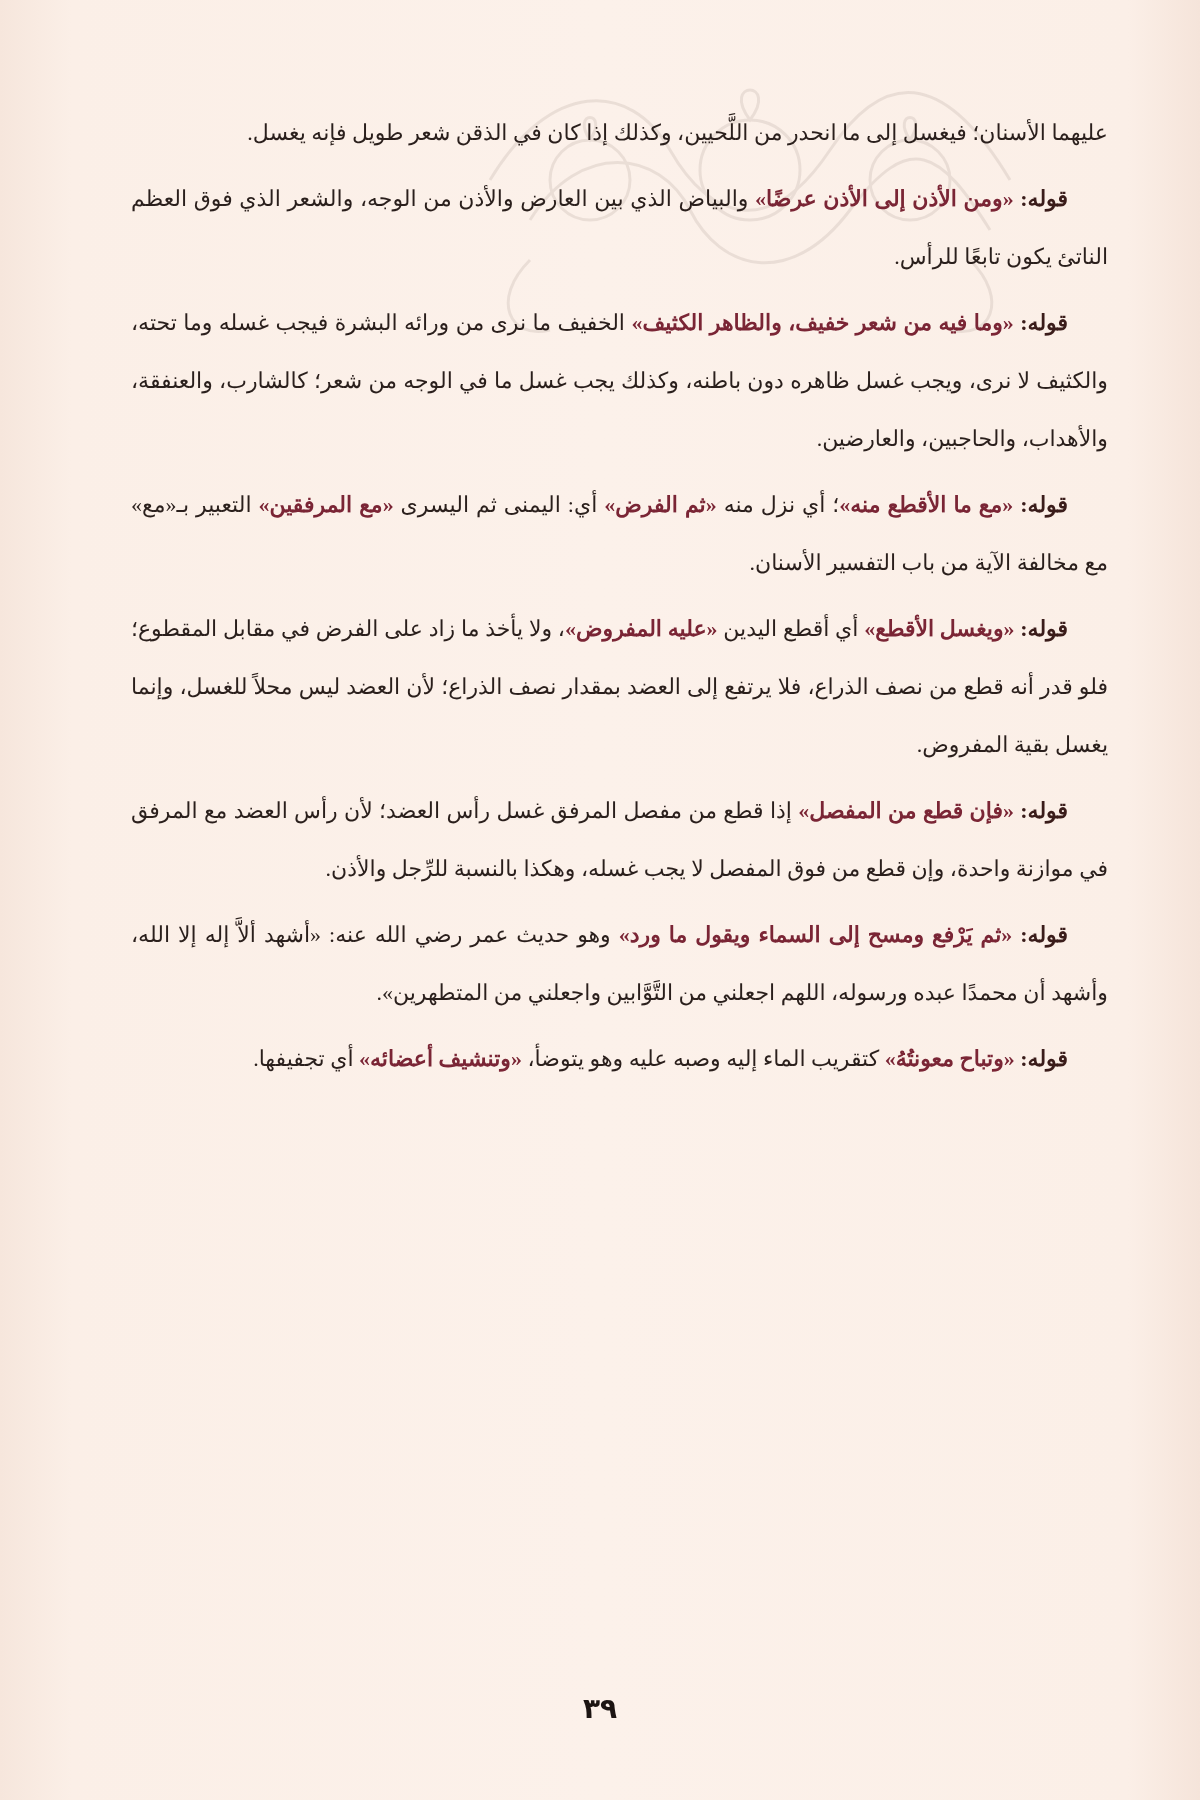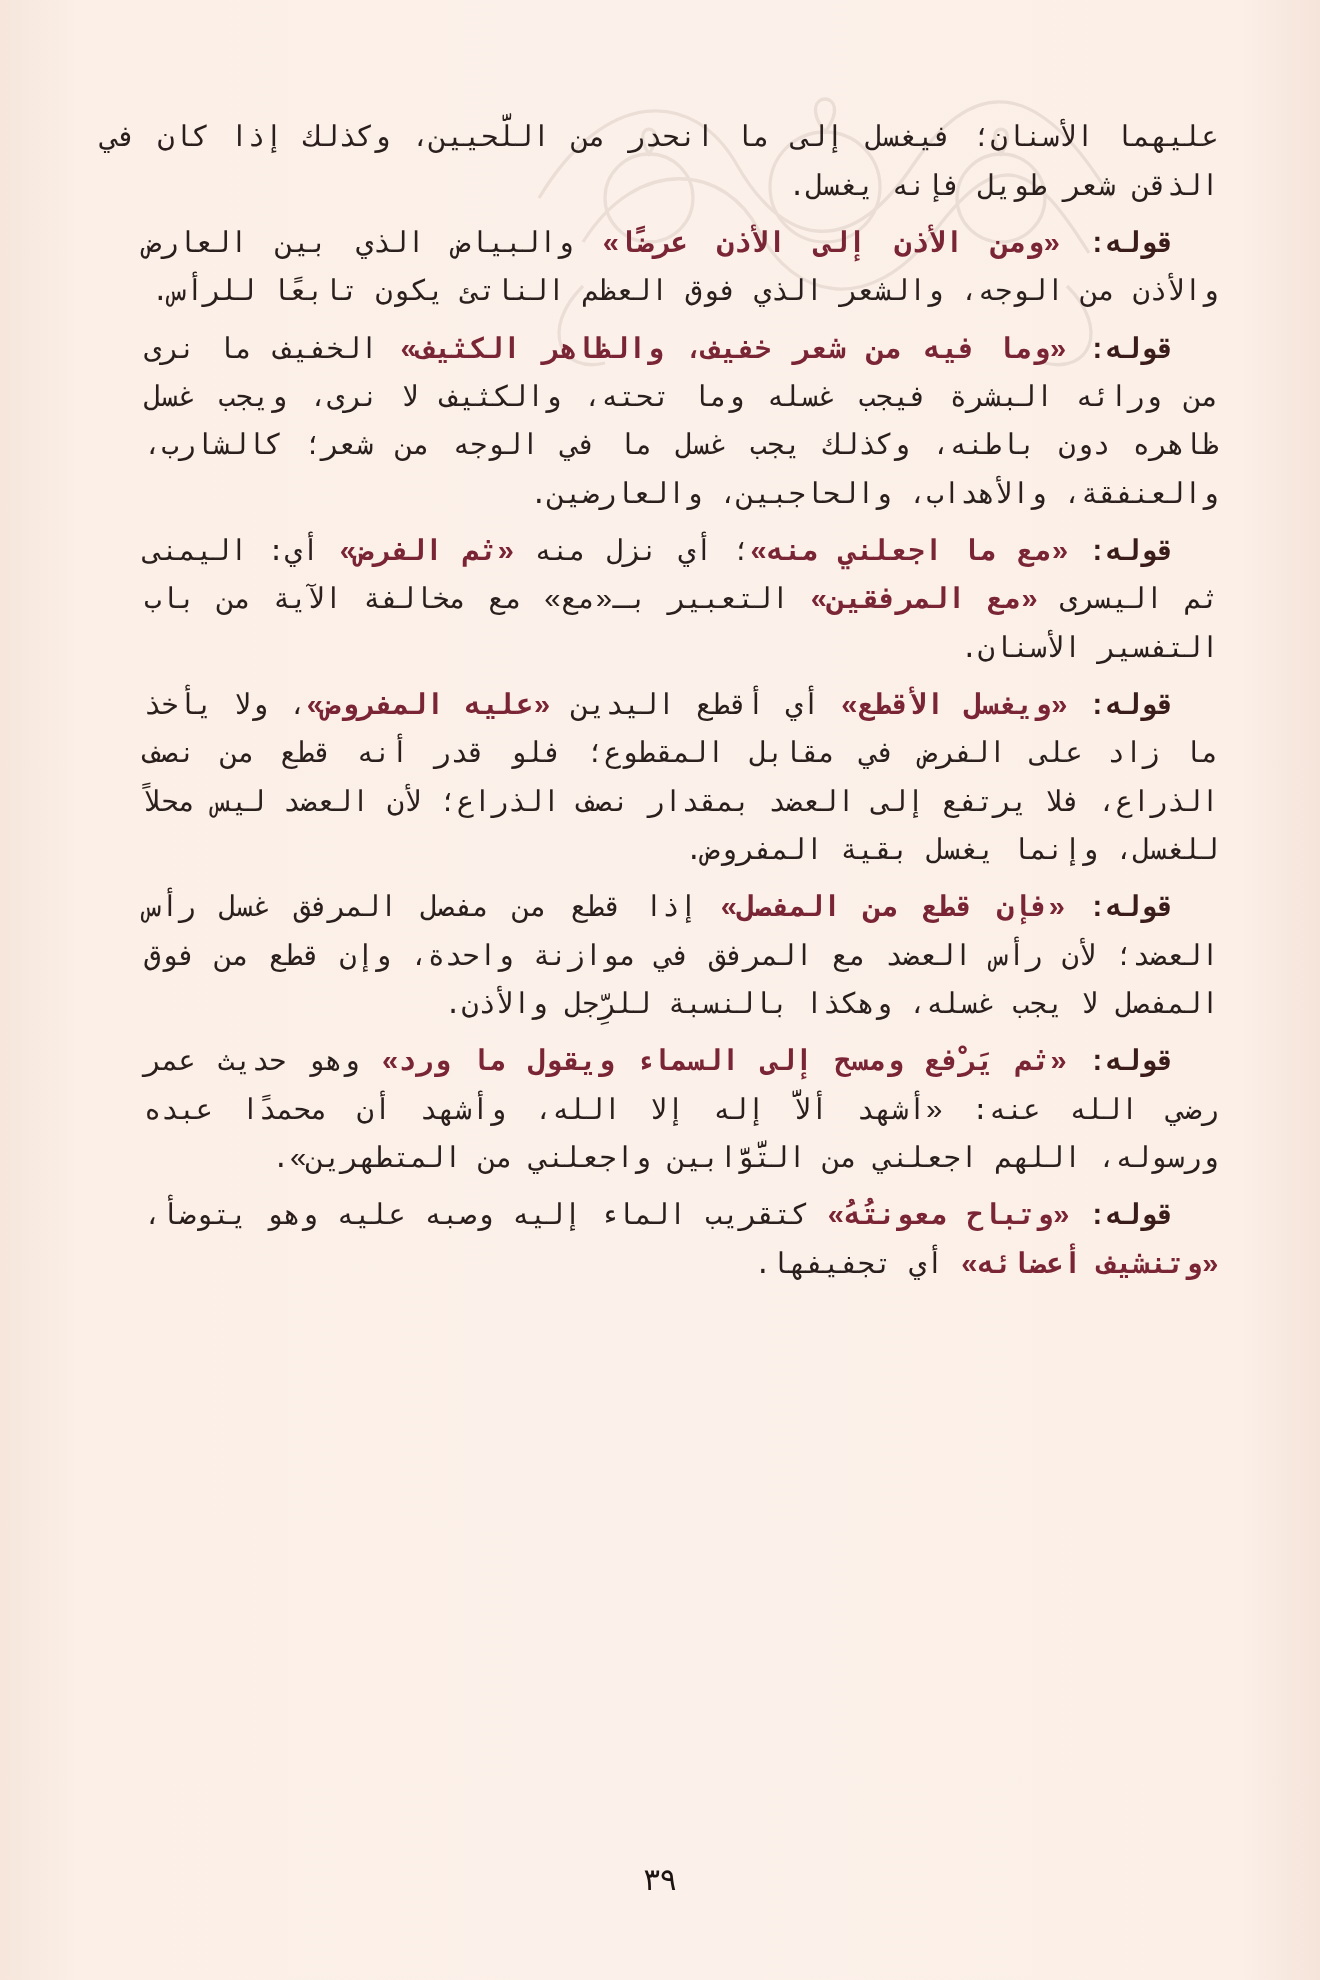--- a/index.html
+++ b/index.html
@@ -30,23 +30,23 @@
       pointer-events: none;
     }
     .text-block {
       position: absolute;
       top: 104px;
       left: 92px;
       width: 1016px;
       direction: rtl;
       text-align: justify;
       color: #2a1f1c;
-      font-family: Liberation Mono, monospace;
-      font-size: 26px;
-      line-height: 44px;
+      font-family: Liberation Serif, serif;
+      font-size: 22px;
+      line-height: 58px;
     }
     .para {
       margin: 0 0 8px 0;
       text-align: justify;
       text-align-last: right;
     }
     .para.first-line-indent {
       text-indent: 40px;
       margin-left: 39px;
     }
@@ -58,21 +58,21 @@
       color: #7a2535;
       font-weight: bold;
     }
     .page-number {
       position: absolute;
       top: 1692px;
       left: 0;
       width: 1200px;
       text-align: center;
       font-family: "DejaVu Sans", sans-serif;
-      font-weight: normal;
+      font-weight: bold;
       font-size: 28px;
       color: #1c1412;
       direction: rtl;
     }
   </style>
 </head>
 <body>
 
 <div class="page">
 
@@ -88,21 +88,21 @@
       <path d="M440 80 C 420 50, 460 50, 440 80 Z"></path>
       <path d="M500 200 C 540 240, 520 280, 480 270"></path>
       <path d="M60 200 C 20 240, 40 280, 80 270"></path>
     </g>
   </svg>
 
   <div class="text-block" id="text-block">
       <p class="para"><span class="plain">عليهما الأسنان؛ فيغسل إلى ما انحدر من اللَّحيين، وكذلك إذا كان في الذقن شعر طويل فإنه يغسل.</span></p>
       <p class="para first-line-indent"><span class="label">قوله: </span><span class="quote">«ومن الأذن إلى الأذن عرضًا»</span><span class="plain"> والبياض الذي بين العارض والأذن من الوجه، والشعر الذي فوق العظم الناتئ يكون تابعًا للرأس.</span></p>
       <p class="para first-line-indent"><span class="label">قوله: </span><span class="quote">«وما فيه من شعر خفيف، والظاهر الكثيف»</span><span class="plain"> الخفيف ما نرى من ورائه البشرة فيجب غسله وما تحته، والكثيف لا نرى، ويجب غسل ظاهره دون باطنه، وكذلك يجب غسل ما في الوجه من شعر؛ كالشارب، والعنفقة، والأهداب، والحاجبين، والعارضين.</span></p>
-      <p class="para first-line-indent"><span class="label">قوله: </span><span class="quote">«مع ما اجعلني منه»</span><span class="plain">؛ أي نزل منه </span><span class="quote">«ثم الفرض»</span><span class="plain"> أي: اليمنى ثم اليسرى </span><span class="quote">«مع المرفقين»</span><span class="plain"> التعبير بـ«مع» مع مخالفة الآية من باب التفسير الأسنان.</span></p>
+      <p class="para first-line-indent"><span class="label">قوله: </span><span class="quote">«مع ما الأقطع منه»</span><span class="plain">؛ أي نزل منه </span><span class="quote">«ثم الفرض»</span><span class="plain"> أي: اليمنى ثم اليسرى </span><span class="quote">«مع المرفقين»</span><span class="plain"> التعبير بـ«مع» مع مخالفة الآية من باب التفسير الأسنان.</span></p>
       <p class="para first-line-indent"><span class="label">قوله: </span><span class="quote">«ويغسل الأقطع»</span><span class="plain"> أي أقطع اليدين </span><span class="quote">«عليه المفروض»</span><span class="plain">، ولا يأخذ ما زاد على الفرض في مقابل المقطوع؛ فلو قدر أنه قطع من نصف الذراع، فلا يرتفع إلى العضد بمقدار نصف الذراع؛ لأن العضد ليس محلاً للغسل، وإنما يغسل بقية المفروض.</span></p>
       <p class="para first-line-indent"><span class="label">قوله: </span><span class="quote">«فإن قطع من المفصل»</span><span class="plain"> إذا قطع من مفصل المرفق غسل رأس العضد؛ لأن رأس العضد مع المرفق في موازنة واحدة، وإن قطع من فوق المفصل لا يجب غسله، وهكذا بالنسبة للرِّجل والأذن.</span></p>
       <p class="para first-line-indent"><span class="label">قوله: </span><span class="quote">«ثم يَرْفع ومسح إلى السماء ويقول ما ورد»</span><span class="plain"> وهو حديث عمر رضي الله عنه: «أشهد ألاَّ إله إلا الله، وأشهد أن محمدًا عبده ورسوله، اللهم اجعلني من التَّوَّابين واجعلني من المتطهرين».</span></p>
       <p class="para first-line-indent"><span class="label">قوله: </span><span class="quote">«وتباح معونتُهُ»</span><span class="plain"> كتقريب الماء إليه وصبه عليه وهو يتوضأ، </span><span class="quote">«وتنشيف أعضائه»</span><span class="plain"> أي تجفيفها.</span></p>
     </div>
 
   <div class="page-number">٣٩</div>
 </div>
 
 </body></html>

